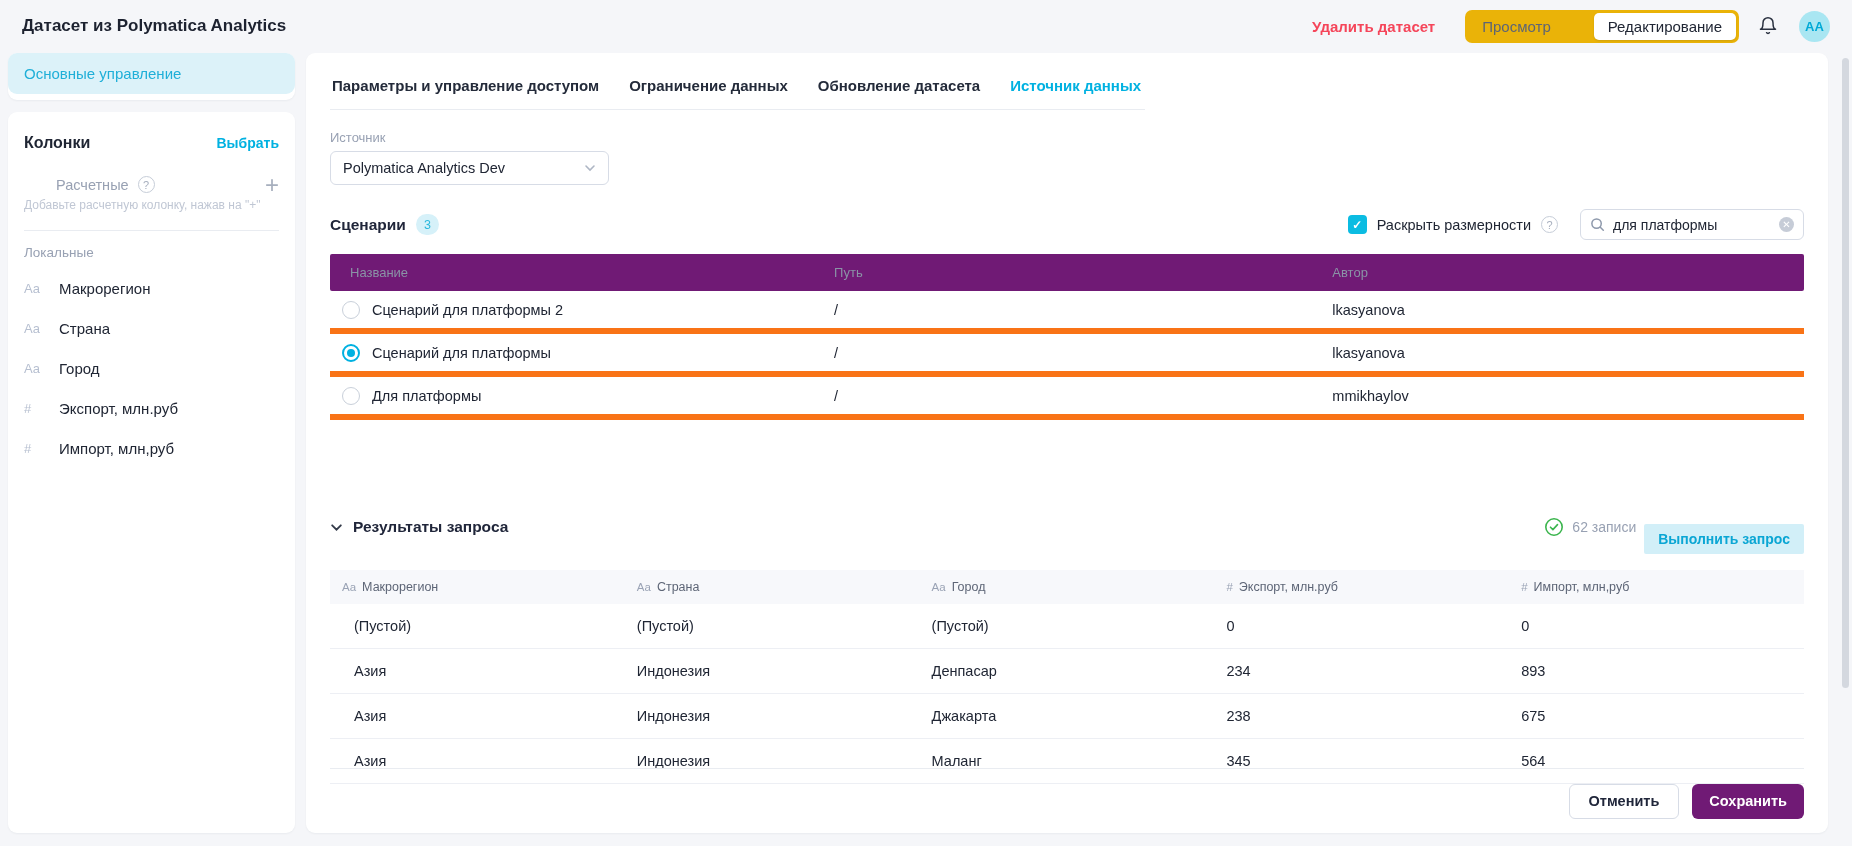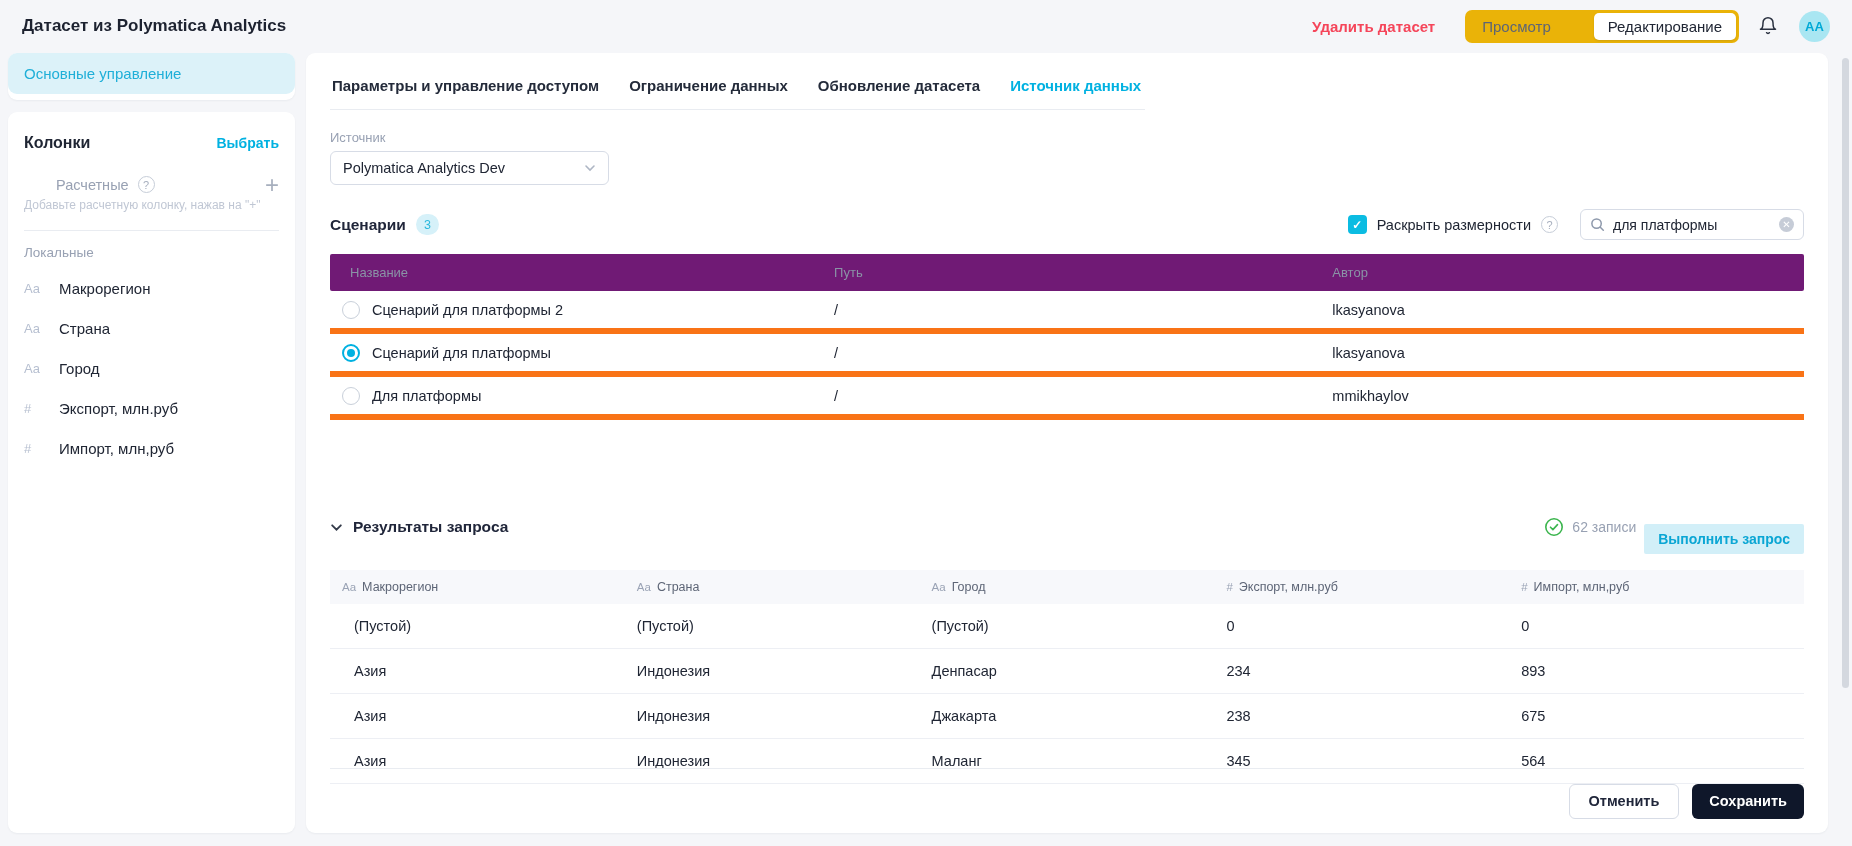--- a/index.html
+++ b/index.html
@@ -88,21 +88,21 @@
   .res-type { color:#9aa3b5; font-size:11.5px; }
   .res-hlabel { color:#5d6576; }
   .res-row { display:flex; align-items:center; height:45px; border-bottom:1px solid #edeff4; font-size:14.5px; color:#202634; }
   .res-cell { width:20%; padding-left:12px; }
   .res-row .res-cell:first-child { padding-left:24px; }
   .row-clip { height:9px; }
 
   
   .main-footer { position:absolute; left:24px; right:24px; bottom:0; height:65px; border-top:1px solid #e9ecf1; display:flex; align-items:center; justify-content:flex-end; gap:13px; }
   .btn-cancel { height:35px; padding:0 19px; background:#fff; border:1px solid #d7dce6; border-radius:6px; font-size:14.5px; font-weight:600; color:#20263a; font-family:"Liberation Sans", sans-serif; cursor:pointer; }
-  .btn-save { height:35px; padding:0 17px; background:#0f172a; border:none; border-radius:6px; font-size:14.5px; font-weight:600; color:#ffffff; font-family:"Liberation Sans", sans-serif; cursor:pointer; }
+  .btn-save { height:35px; padding:0 17px; background:#701a75; border:none; border-radius:6px; font-size:14.5px; font-weight:600; color:#ffffff; font-family:"Liberation Sans", sans-serif; cursor:pointer; }
 
   
   .scrollbar { position:absolute; right:3px; top:58px; width:7px; height:630px; background:#d4d8df; border-radius:4px; }
 </style>
 </head>
 <body>
 
 <div class="topbar">
   <div class="page-title">Датасет из Polymatica Analytics</div>
   <div class="delete-link">Удалить датасет</div>

